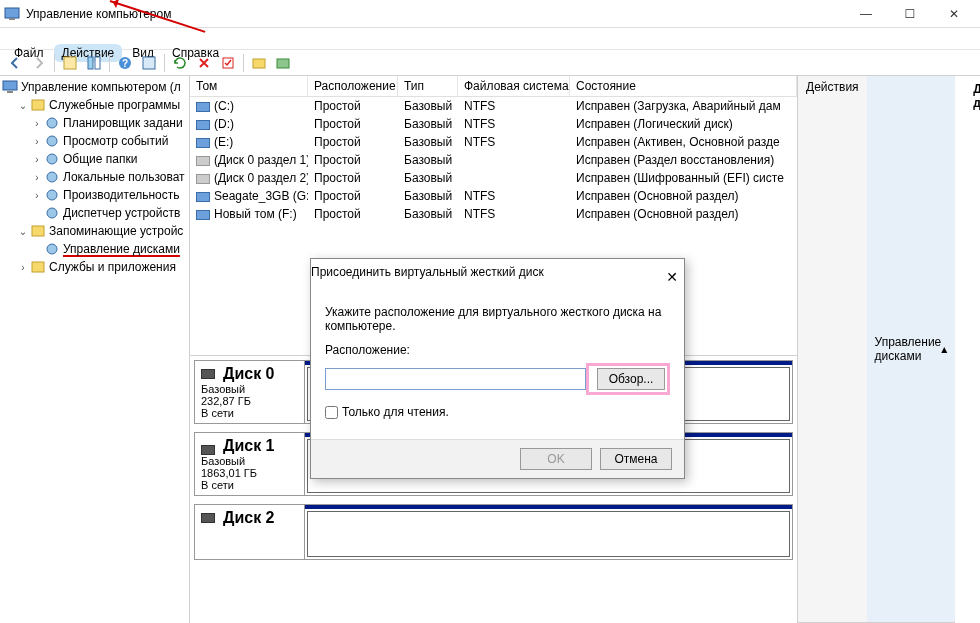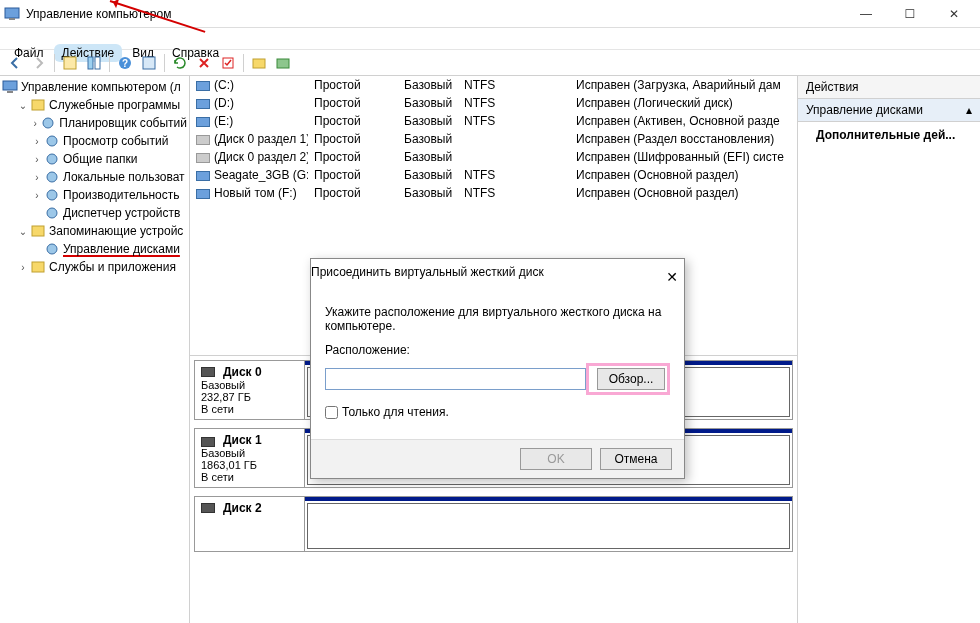--- a/index.html
+++ b/index.html
@@ -37,26 +37,26 @@
   .vol-body { flex:1; overflow:auto; }
   .vol-row { display:flex; padding:1px 0; }
   .vol-row div { padding:1px 6px; white-space:nowrap; overflow:hidden; }
   .col-vol { width:118px; } .col-loc { width:90px; } .col-type { width:60px; } .col-fs { width:112px; } .col-state { flex:1; }
   .vol-ico { width:14px; height:10px; display:inline-block; background:#6ca0dc; margin-right:4px; vertical-align:middle; border:1px solid #3a6ea5; }
   .vol-ico.blank { background:#ccc; border-color:#999; }
   
   .disk-map { flex:1; overflow:auto; padding:4px; background:#fff; }
   .disk-row { display:flex; margin-bottom:8px; border:1px solid #999; min-height:56px; }
   .disk-label { width:110px; border-right:1px solid #999; padding:4px 6px; font-size:11px; background:#fff; }
-  .disk-label b { font-size:12px; }
+  .disk-label b { font-size:16px; }
   .disk-parts { flex:1; display:flex; border-top:4px solid #001a8a; }
   .part { border:1px solid #666; margin:2px; padding:2px 4px; font-size:11px; overflow:hidden; }
   .part-head { font-weight:bold; }
   
-  .actions-pane { width:182px; display:flex; flex-direction:column; }
+  .actions-pane { width:182px; display:flex; }
   .actions-header { padding:4px 8px; background:#f5f5f5; border-bottom:1px solid #d0d0d0; font-weight:normal; }
   .actions-section { padding:4px 8px; background:#e7eff8; border-bottom:1px solid #d0d0d0; display:flex; justify-content:space-between; align-items:center; }
   .actions-item { padding:6px 18px;font-weight:bold; }
   
   
   .dialog { position:absolute; left:310px; top:258px; width:375px; background:#fff; border:1px solid #888; box-shadow:3px 3px 10px rgba(0,0,0,.25); z-index:50; }
   .dlg-title { display:flex; justify-content:space-between; align-items:flex-start; padding:6px 0; font-size:12px; }
   .dlg-close { width:24px; height:24px; display:flex; align-items:center; justify-content:center; font-size:14px; }
   .dlg-body { padding:10px 14px; font-size:12px; }
   .dlg-field-row { display:flex; align-items:center; margin:6px 0 10px; }
@@ -184,21 +184,21 @@
           </span>
     <span class="tree-lab ">Служебные программы</span>
         </div>
         <div class="tree-item ind2">
           <span class="tree-exp">›</span>
     <span class="tree-ico">
             <svg class="svg-ico" viewBox="0 0 16 16">
               <circle cx="8" cy="8" r="5" fill="#9cc7e8" stroke="#3a6ea5"></circle>
             </svg>
           </span>
-    <span class="tree-lab ">Планировщик событий</span>
+    <span class="tree-lab ">Планировщик задани</span>
         </div>
         <div class="tree-item ind2">
           <span class="tree-exp">›</span>
     <span class="tree-ico">
             <svg class="svg-ico" viewBox="0 0 16 16">
               <circle cx="8" cy="8" r="5" fill="#9cc7e8" stroke="#3a6ea5"></circle>
             </svg>
           </span>
     <span class="tree-lab ">Просмотр событий</span>
         </div>
@@ -263,20 +263,27 @@
               <rect x="2" y="3" width="12" height="10" fill="#f7d86a" stroke="#c0a030"></rect>
             </svg>
           </span>
     <span class="tree-lab ">Службы и приложения</span>
         </div>
       </div>
   </div>
 
   <div class="center-pane">
     <div class="vol-list">
+      <div class="vol-header">
+        <div class="col-vol">Том</div>
+        <div class="col-loc">Расположение</div>
+        <div class="col-type">Тип</div>
+        <div class="col-fs">Файловая система</div>
+        <div class="col-state">Состояние</div>
+      </div>
       <div class="vol-body" id="vol-body">
           <div class="vol-row">
             <div class="col-vol"><span class="vol-ico "></span>(C:)</div>
     <div class="col-loc">Простой</div>
             <div class="col-type">Базовый</div>
             <div class="col-fs">NTFS</div>
             <div class="col-state">Исправен (Загрузка, Аварийный дам</div>
           </div>
           <div class="vol-row">
             <div class="col-vol"><span class="vol-ico "></span>(D:)</div>

